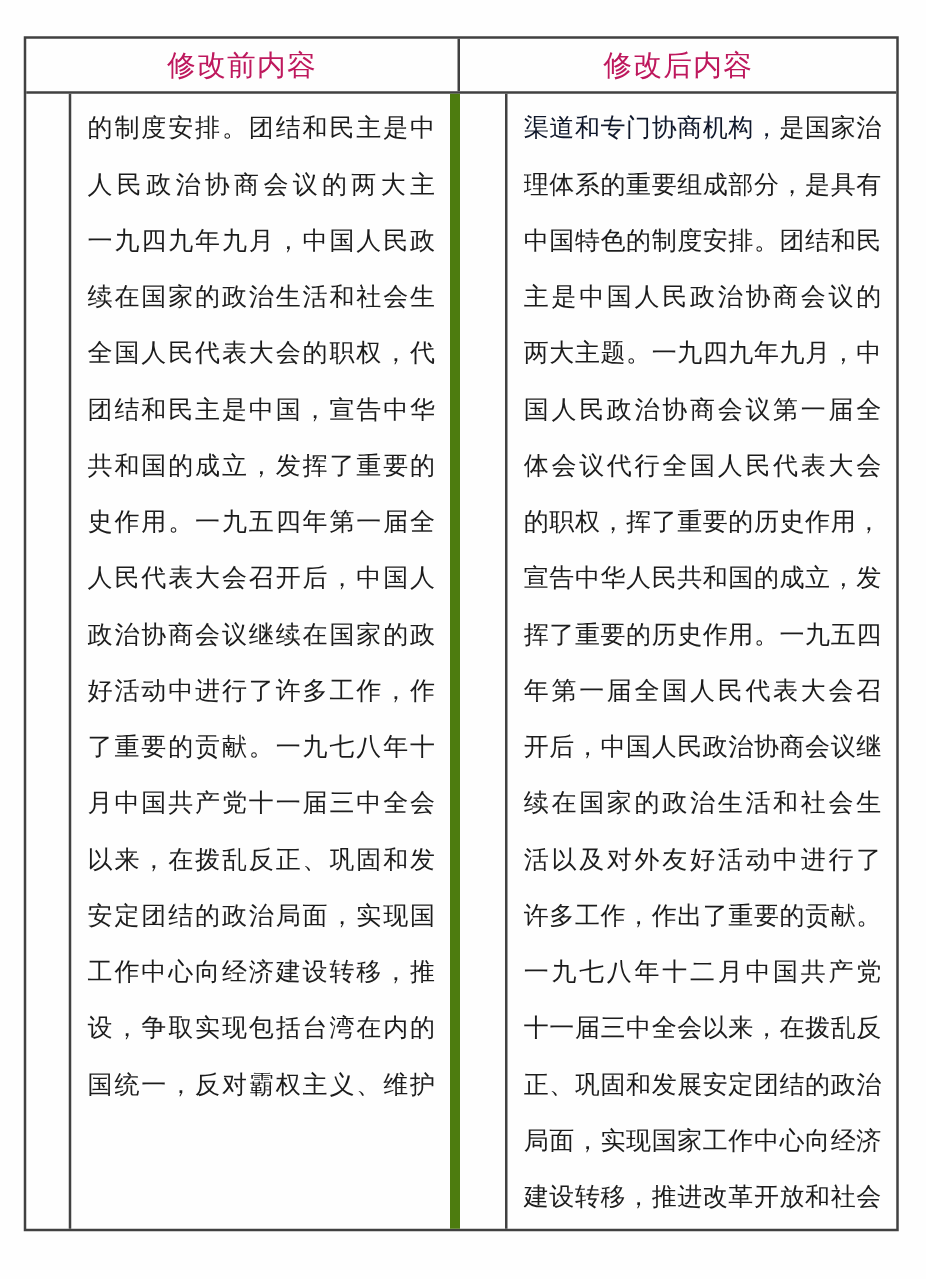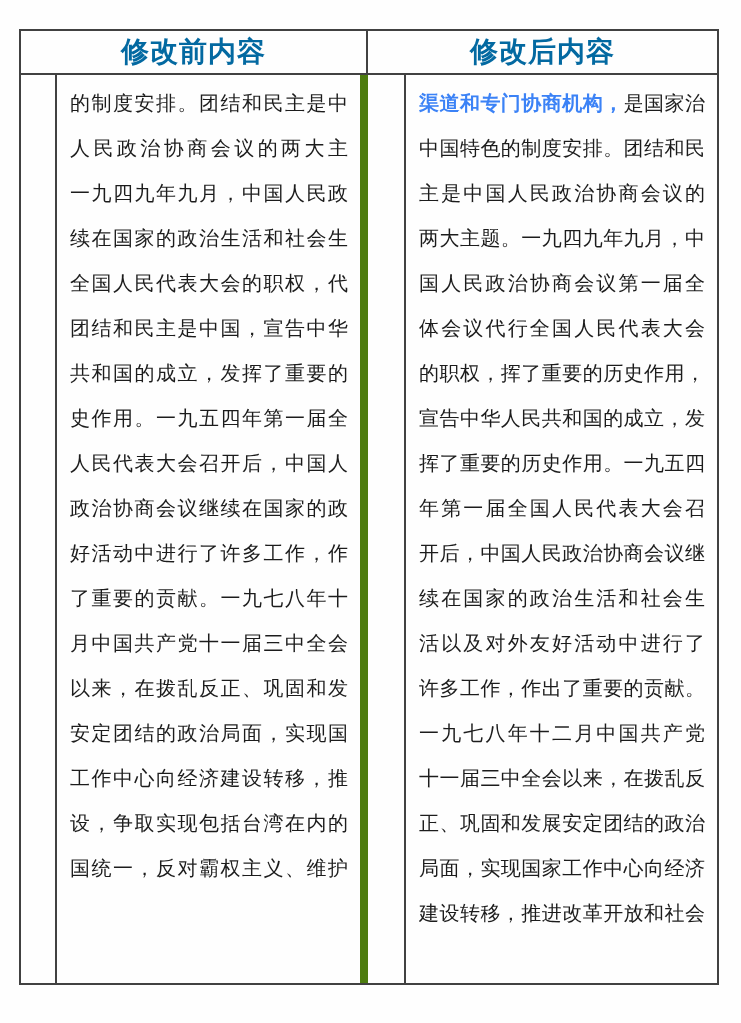--- a/index.html
+++ b/index.html
@@ -33,24 +33,24 @@
     display: grid;
     grid-template-columns: 347px 1fr;
     border-bottom: 2px solid #414141;
     box-sizing: border-box;
   }
   .header-cell {
     display: flex;
     align-items: center;
     justify-content: center;
     font-family: "Liberation Sans", sans-serif;
-    font-weight: bold;
-    font-size: 28px;
+    font-weight: normal;
+    font-size: 23px;
     letter-spacing: 1px;
-    color: #0369a1;
+    color: #be185d;
   }
   .header-cell.before {
     border-right: 2px solid #414141;
   }
   .content-row {
     flex: 1 1 auto;
     display: grid;
     grid-template-columns: 36px 311px 38px 1fr;
     box-sizing: border-box;
     min-height: 0;
@@ -71,22 +71,22 @@
     height: 45px;
     line-height: 45px;
     font-size: 20px;
     color: #1c1c1c;
     text-align: justify;
     text-align-last: justify;
     text-justify: inter-character;
     overflow: hidden;
   }
   .line b {
-    font-weight: bold;
-    color: #3b82f6;
+    font-weight: normal;
+    color: #0f172a;
   }
 </style>
 </head>
 <body>
 
 <div class="page">
   <div class="doc-table">
 
     <div class="header-row">
       <div class="header-cell before">修改前内容</div>
@@ -111,20 +111,21 @@
           <div class="line">月中国共产党十一届三中全会</div>
           <div class="line">以来，在拨乱反正、巩固和发展</div>
           <div class="line">安定团结的政治局面，实现国家</div>
           <div class="line">工作中心向经济建设转移，推进</div>
           <div class="line">设，争取实现包括台湾在内的祖</div>
           <div class="line">国统一，反对霸权主义、维护世</div>
         </div>
       <div class="gutter-cell"></div>
       <div class="text-cell after-cell">
           <div class="line"><b>渠道和专门协商机构，</b>是国家治</div>
+          <div class="line">理体系的重要组成部分，是具有</div>
           <div class="line">中国特色的制度安排。团结和民</div>
           <div class="line">主是中国人民政治协商会议的</div>
           <div class="line">两大主题。一九四九年九月，中</div>
           <div class="line">国人民政治协商会议第一届全</div>
           <div class="line">体会议代行全国人民代表大会</div>
           <div class="line">的职权，挥了重要的历史作用，</div>
           <div class="line">宣告中华人民共和国的成立，发</div>
           <div class="line">挥了重要的历史作用。一九五四</div>
           <div class="line">年第一届全国人民代表大会召</div>
           <div class="line">开后，中国人民政治协商会议继</div>

